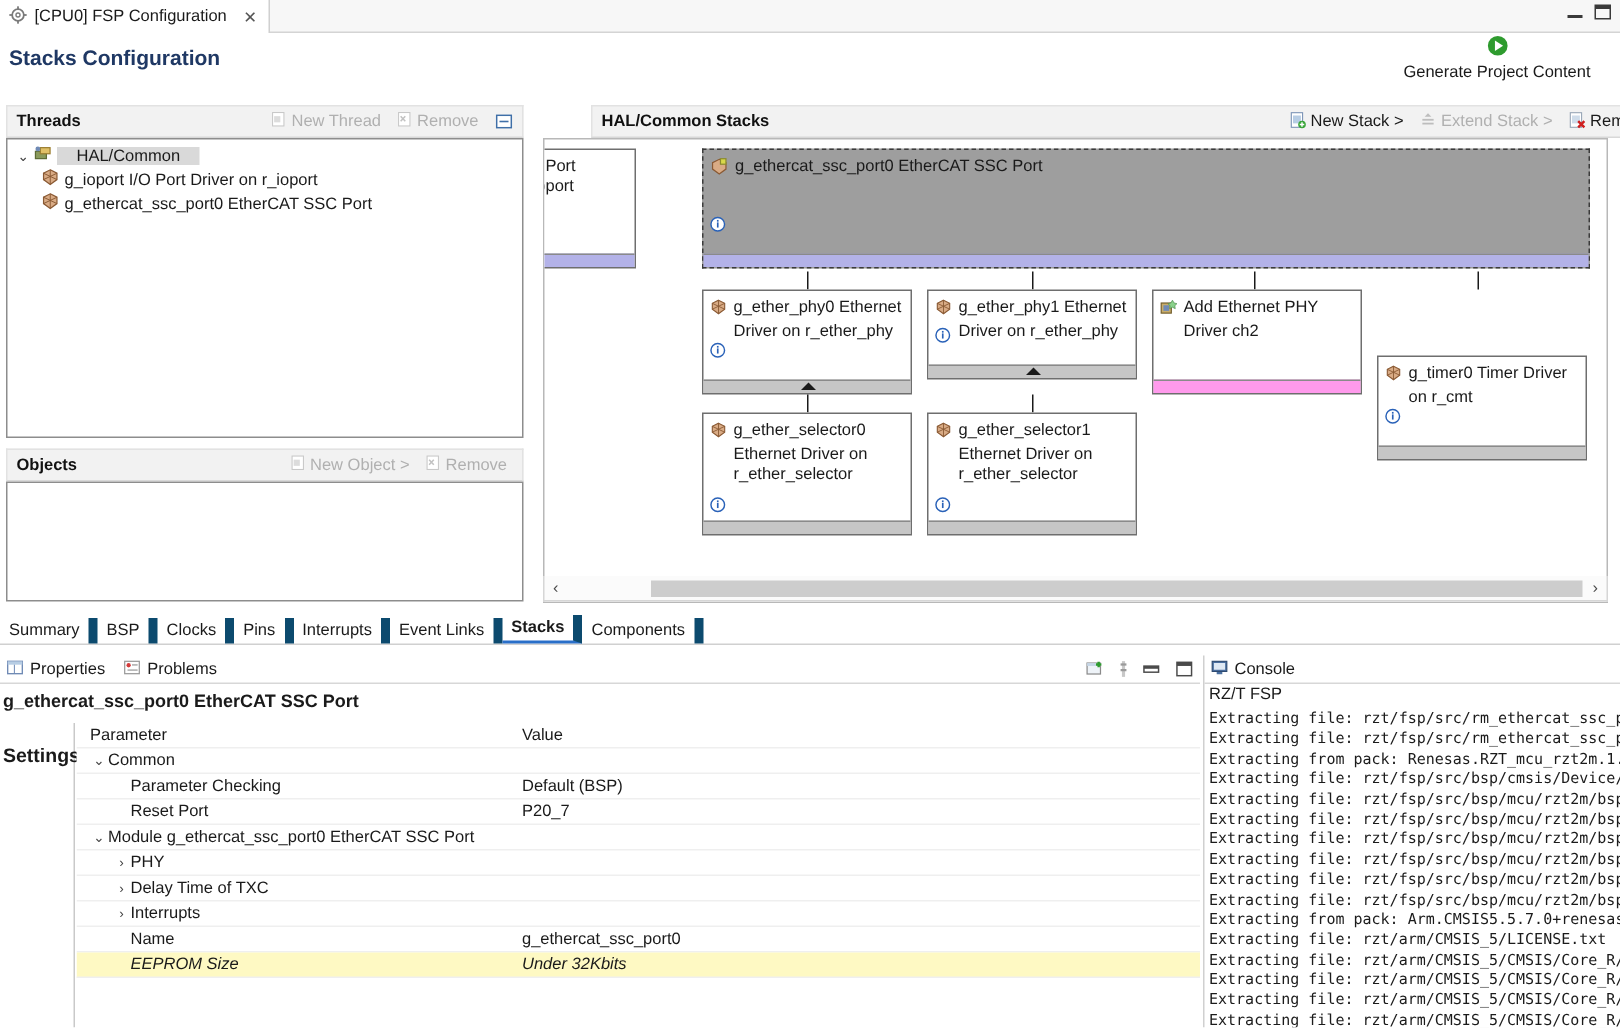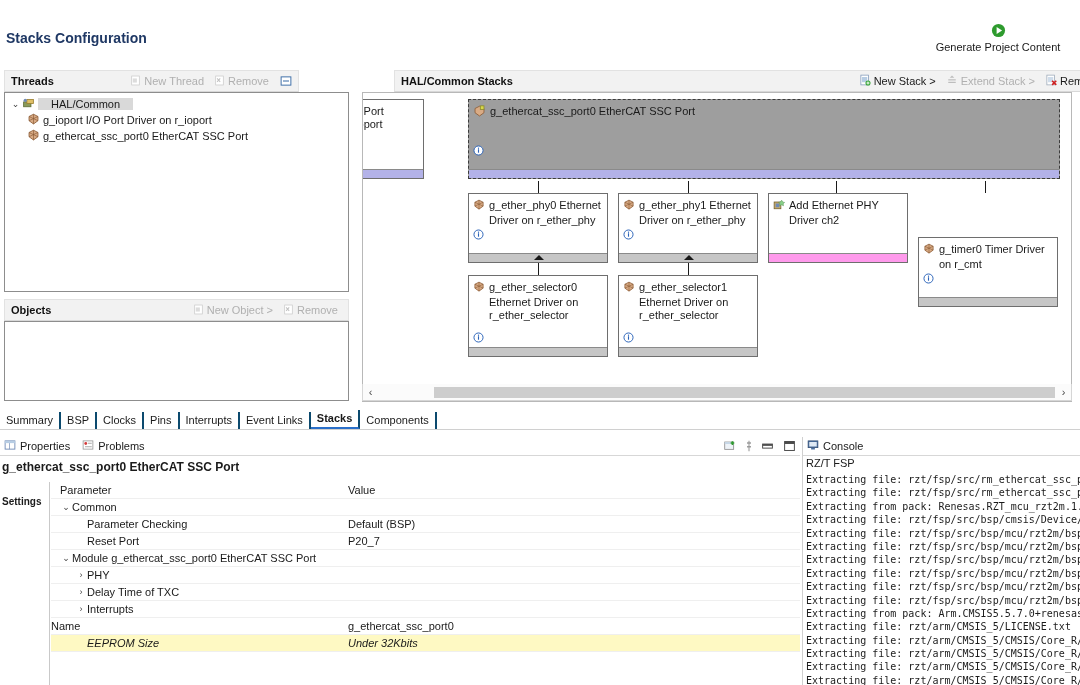--- a/index.html
+++ b/index.html
@@ -58,21 +58,21 @@
     height: 22px; display: flex; align-items: center; padding: 0 6px;
   }
   .panel-head .ptitle { font-weight: bold; font-size: 11px; color: #111; }
   .panel-head .spacer { flex: 1; }
   .hact {
     display: flex; align-items: center; gap: 3px;
     color: #b0b0b0; font-size: 11px; margin-left: 10px;
   }
   .hact.enabled { color: #1a1a1a; }
 
-  #threads-panel { position: absolute; left: 4px; top: 70px; width: 295px; height: 22px; }
+  #threads-panel { position: absolute; left: 4px; top: 70px; width: 345px; height: 22px; }
   #threads-tree {
     position: absolute; left: 4px; top: 92px; width: 345px; height: 200px;
     background: #fff; border: 1px solid #8d8d8d; overflow: hidden;
   }
   #objects-panel { position: absolute; left: 4px; top: 299px; width: 345px; height: 22px; }
   #objects-list {
     position: absolute; left: 4px; top: 321px; width: 345px; height: 80px;
     background: #fff; border: 1px solid #8d8d8d;
   }
   .tree-row {
@@ -117,21 +117,21 @@
   }
   .conn { position: absolute; background: #1a1a1a; width: 1px; }
 
   
   #cfg-tabs {
     position: absolute; left: 0; top: 412px; width: 1080px; height: 18px;
     display: flex; align-items: flex-end; background: #ffffff;
     border-bottom: 1px solid #d0d0d0;
   }
   .cfg-tab {
-    font-size: 11px; padding: 1px 6px 2px; border-right: 2px solid #0c4a6e;
+    font-size: 11px; padding: 1px 6px 2px; border-right: 6px solid #0c4a6e;
     line-height: 14px;
   }
   .cfg-tab.active { font-weight: bold; border-bottom: 2px solid #2a6fc9; }
 
   
   #props-tabbar {
     position: absolute; left: 0; top: 437px; width: 800px; height: 19px;
     display: flex; align-items: center; border-bottom: 1px solid #d7d7d7;
     background: #ffffff;
   }
@@ -140,21 +140,21 @@
   .vtab-tools { position: absolute; right: 4px; top: 2px; display: flex; gap: 9px; align-items: center; }
   #props-title {
     position: absolute; left: 2px; top: 460px; width: 800px; height: 18px;
     font-size: 12px; font-weight: bold; color: #1a1a1a;
   }
   #props-side {
     position: absolute; left: 0; top: 482px; width: 50px; height: 203px;
     border-right: 1px solid #c9c9c9; background: #ffffff;
   }
   #props-side .slabel {
-    position: absolute; top: 14px; left: 2px; font-size: 10px; font-weight: bold;
+    position: absolute; top: 14px; left: 2px; font-size: 13px; font-weight: bold;
   }
   #props-table {
     position: absolute; left: 51px; top: 482px; width: 749px; height: 203px;
     background: #ffffff; overflow: hidden;
   }
   .prow { display: flex; height: 17px; align-items: center; font-size: 11px;
           border-bottom: 1px solid #efefef; }
   .prow.sel { background: #fef9c3; font-style: italic; }
   .pcol-prop { width: 297px; display: flex; align-items: center; white-space: nowrap; overflow: hidden; }
   .pcol-val { flex: 1; white-space: nowrap; overflow: hidden; }
@@ -175,20 +175,42 @@
   }
   .cline { height: 13.4px; }
 
   .ic { display: inline-block; vertical-align: -2px; flex: 0 0 auto; }
 </style>
 </head>
 <body>
 
 <div class="app">
 
+  <div class="tabbar">
+    <div class="ed-tab">
+      <span class="ic">
+        <svg width="12" height="12" viewBox="0 0 16 16">
+            <g fill="#7a7a7a">
+              <circle cx="8" cy="8" r="5.2" fill="none" stroke="#7a7a7a" stroke-width="1.6"></circle>
+              <circle cx="8" cy="8" r="1.8" fill="#ffffff" stroke="#7a7a7a" stroke-width="1.2"></circle>
+              <rect x="7.2" y="0.3" width="1.6" height="3"></rect>
+              <rect x="7.2" y="12.7" width="1.6" height="3"></rect>
+              <rect x="0.3" y="7.2" width="3" height="1.6"></rect>
+              <rect x="12.7" y="7.2" width="3" height="1.6"></rect>
+            </g>
+          </svg>
+      </span>
+      <span>[CPU0] FSP Configuration</span>
+      <span class="close">✕</span>
+    </div>
+    <div class="win-btns">
+      <div class="win-min"></div>
+      <div class="win-max"></div>
+    </div>
+  </div>
 
   <div class="page-head">
     <div class="page-title">Stacks Configuration</div>
     <div class="gen-btn">
       <span class="gicon">
         <svg width="15" height="15" viewBox="0 0 16 16">
             <circle cx="8" cy="8" r="7" fill="#2e9b2e"></circle>
             <polygon points="6,4.3 11.8,8 6,11.7" fill="#ffffff"></polygon>
           </svg>
       </span>
@@ -377,21 +399,21 @@
               <circle cx="8" cy="8" r="6.6" fill="#fff" stroke="#2a62b8" stroke-width="1.4"></circle>
               <rect x="7.2" y="6.2" width="1.6" height="5" fill="#2a62b8"></rect>
               <rect x="7.2" y="3.8" width="1.6" height="1.7" fill="#2a62b8"></rect>
             </svg>
         </span>
       </div>
       <div class="nfoot"></div>
       <div class="arrow-up" style="left:65px; bottom:2px;"></div>
     </div>
 
-    <div class="node" style="left:255px; top:100px; width:140px; height:70px;">
+    <div class="node" style="left:255px; top:100px; width:140px; height:60px;">
       <div class="nbody">
         <div class="ntext">
           <span class="ic">
             <svg width="12" height="12" viewBox="0 0 16 16">
                 <path d="M8 1.5 L13.5 4.3 L13.5 9.5 L8 13.5 L2.5 9.5 L2.5 4.3 Z" fill="#d9ab85" stroke="#8a5a34"></path>
                 <path d="M8 1.5 L8 13.5 M2.5 4.3 L13.5 9.5 M13.5 4.3 L2.5 9.5" stroke="#8a5a34" stroke-width="0.8"></path>
               </svg>
           </span>
           <span>g_ether_phy1 Ethernet</span>
         </div>
@@ -637,21 +659,21 @@
       <span class="pcol-val"></span>
     </div>
     <div class="prow">
       <span class="pcol-prop" style="padding-left:24px;">
         <span class="ptw">›</span>
         <span>Interrupts</span>
       </span>
       <span class="pcol-val"></span>
     </div>
     <div class="prow">
-      <span class="pcol-prop" style="">
+      <span class="pcol-prop" style="padding-left:36px;">
         <span>Name</span>
       </span>
       <span class="pcol-val">g_ethercat_ssc_port0</span>
     </div>
     <div class="prow sel">
       <span class="pcol-prop" style="padding-left:36px;">
         <span>EEPROM Size</span>
       </span>
       <span class="pcol-val">Under 32Kbits</span>
     </div>

